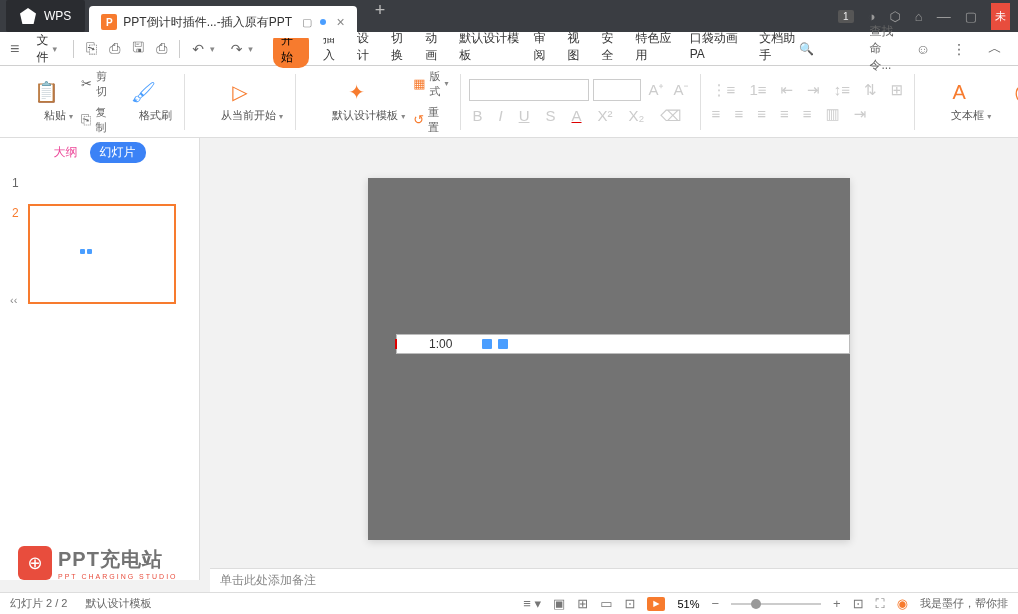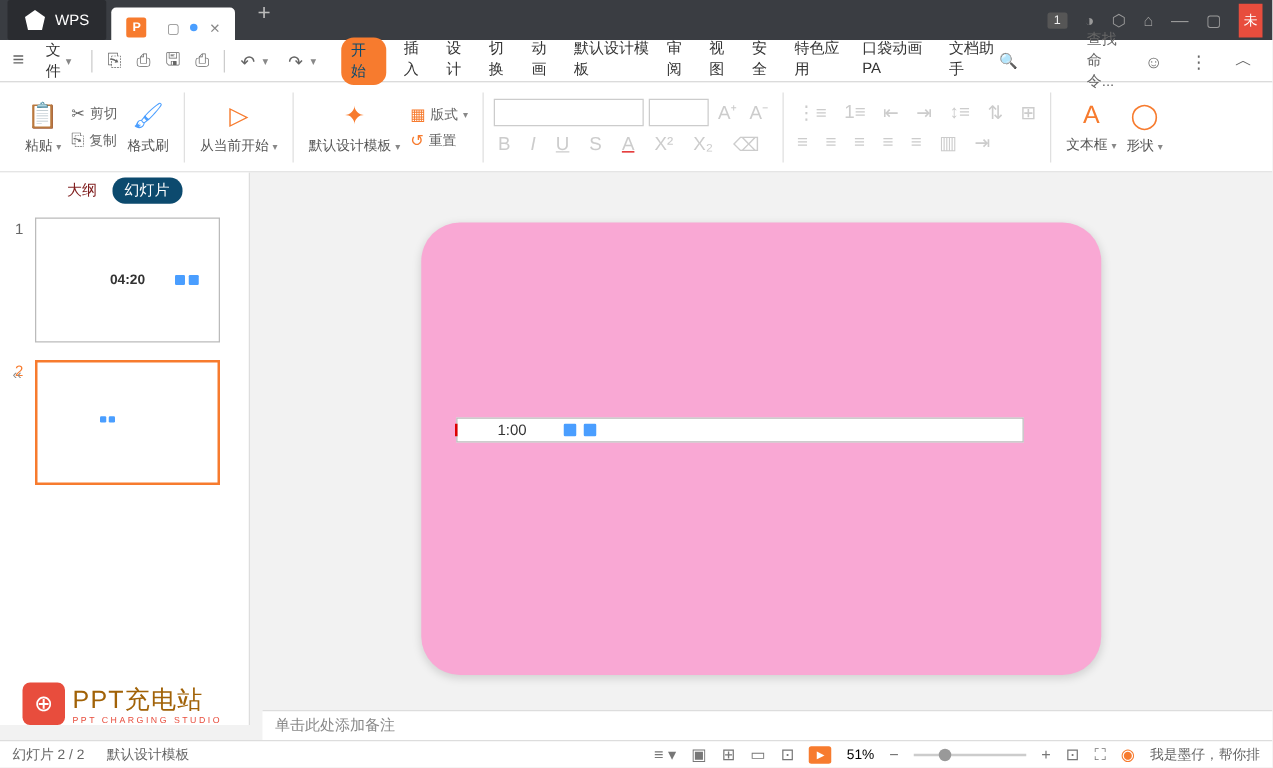--- a/index.html
+++ b/index.html
@@ -23,59 +23,59 @@
 
 
 .menubar { height: 34px; background: #fff; display: flex; align-items: center; padding: 0 10px; border-bottom: 1px solid #d0d0d0; font-size: 12px; }
 .menu-burger { color: #666; margin-right: 8px; font-size: 16px; }
 .menu-file { color: #333; margin-right: 4px; text-align: right; }
 .menu-dd { color: #888; font-size: 9px; margin-right: 10px; }
 .menu-sep { width: 1px; height: 18px; background: #ccc; margin: 0 6px; }
 .menu-icon { color: #666; margin: 0 6px; font-size: 14px; }
 .menu-tabs { display: flex; gap: 14px; margin-left: 10px; }
 .menu-tab { color: #333; cursor: pointer; }
-.menu-tab.active { background: #f77b2e; color: #0c4a6e; padding: 2px 8px; border-radius: 10px; font-family: Liberation Serif, serif; }
+.menu-tab.active { background: #f77b2e; color: #000000; padding: 2px 8px; border-radius: 10px; font-family: Liberation Serif, serif; }
 .menu-right { margin-left: auto; display: flex; align-items: center; gap: 10px; }
 .menu-search { color: #666; font-size: 12px; margin-left: 45px; }
 
 
 .ribbon { height: 72px; background: #fff; display: flex; align-items: center; border-bottom: 1px solid #ddd; padding: 0 8px; font-size: 11px; overflow: hidden; }
 .ribbon-group { display: flex; align-items: center; padding: 0 8px; border-right: 1px solid #e0e0e0; height: 56px; }
 .rb-big { display: flex; flex-direction: column; align-items: center; justify-content: center; gap: 4px; color: #555; padding: 0 4px; }
 .rb-big-icon { font-size: 20px; color: #f77b2e; }
 .rb-big-icon.blue { color: #4a9eff; }
 .rb-big-icon.gray { color: #777; }
 .rb-small-col { display: flex; flex-direction: column; gap: 2px; }
 .rb-small { display: flex; align-items: center; gap: 4px; color: #666; padding: 2px 4px; }
 .rb-small-icon { font-size: 13px; }
-.rb-label { color: #555; white-space: nowrap; }
+.rb-label { color: #555; white-space: nowrap; margin-left: 24px; }
 .rb-dd { font-size: 8px; color: #888; }
 .rb-fontbox { border: 1px solid #ccc; height: 22px; width: 120px; }
 .rb-sizebox { border: 1px solid #ccc; height: 22px; width: 48px; }
 .rb-icon-dim { color: #ccc; font-size: 15px; margin: 0 3px; }
 
 
 .main-area { display: flex; height: calc(100% - 150px - 22px); position: relative; }
 .slide-pane { width: 200px; background: #fff; border-right: 1px solid #ddd; }
 .pane-tabs { height: 28px; display: flex; align-items: center; justify-content: center; gap: 12px; font-size: 12px; }
-.pane-tab { color: #7f1d1d; }
-.pane-tab.active { background: #0c4a6e; color: #fff; padding: 2px 10px; border-radius: 10px; }
+.pane-tab { color: #ec4899; }
+.pane-tab.active { background: #3b82f6; color: #fff; padding: 2px 10px; border-radius: 10px; }
 .pane-collapse { position: absolute; left: 10px; top: 156px; color: #888; font-size: 11px; }
 .thumb-list { padding: 8px 12px; }
 .thumb-item { display: flex; margin-bottom: 14px; }
 .thumb-num { color: #666; font-size: 12px; width: 16px; padding-top: 2px; }
 .thumb-num.active { color: #f77b2e; }
 .thumb-slide { width: 148px; height: 100px; background: #fff; border: 1px solid #bbb; display: flex; align-items: center; justify-content: center; position: relative; }
 .thumb-slide.active { border: 2px solid #f77b2e; }
 .thumb-text { font-size: 11px; color: #333; font-weight: bold; }
 .thumb-icons { display: flex; margin-left: auto; margin-right: 10px; gap: 3px; position: absolute; right: 6px; }
 .thumb-icon-sq { width: 8px; height: 8px; background: #4a9eff; border-radius: 1px; }
 
 .canvas-area { flex: 1; background: #f2f2f2; display: flex; align-items: center; justify-content: center; position: relative; }
-.slide-canvas { width: 544px; height: 362px; background: #f9a8d4; box-shadow: 0 2px 8px rgba(0,0,0,0.15); position: relative; border-radius: 31px; }
+.slide-canvas { width: 482px; height: 362px; background: #737373; box-shadow: 0 2px 8px rgba(0,0,0,0.15); position: relative; }
 .text-frame { position: absolute; left: 28px; top: 156px; width: 454px; height: 20px; border: 1px solid #bcbcbc; display: flex; align-items: center; font-size: 12px; background: #fff; }
 .text-frame-red { position: absolute; left: -2px; width: 2px; height: 10px; background: #d00; }
 .text-val { margin-left: 32px; color: #333; font-weight: 500; }
 .text-icons { margin-left: 30px; display: flex; gap: 6px; }
 
 .notes-bar { position: absolute; left: 210px; bottom: 22px; right: 0; height: 24px; background: #fff; border-top: 1px solid #ddd; display: flex; align-items: center; padding-left: 10px; font-size: 12px; color: #888; }
 
 
 .statusbar { position: absolute; bottom: 0; left: 0; right: 0; height: 22px; background: #fff; border-top: 1px solid #ddd; display: flex; align-items: center; font-size: 11px; padding: 0 10px; }
 .sb-left { color: #666; display: flex; gap: 18px; }
@@ -84,33 +84,34 @@
 .sb-icon.active { color: #f77b2e; }
 .sb-play { width: 18px; height: 14px; background: #f77b2e; border-radius: 2px; display: inline-flex; align-items: center; justify-content: center; color: #fff; font-size: 8px; }
 .sb-zoom-track { width: 90px; height: 2px; background: #ccc; position: relative; }
 .sb-zoom-thumb { width: 10px; height: 10px; background: #999; border-radius: 50%; position: absolute; left: 20px; top: -4px; }
 .sb-right-text { color: #666; }
 
 
 .watermark { position: absolute; left: 18px; bottom: 34px; display: flex; align-items: center; }
 .wm-icon { width: 34px; height: 34px; background: #e84d3d; border-radius: 6px; display: flex; align-items: center; justify-content: center; color: #fff; font-size: 18px; }
 .wm-text { display: flex; flex-direction: column; margin-left: 6px; }
-.wm-main { color: #a16207; font-size: 20px; font-weight: normal; letter-spacing: 1px; }
+.wm-main { color: #737373; font-size: 20px; font-weight: bold; letter-spacing: 1px; }
 .wm-sub { color: #e84d3d; font-size: 7px; letter-spacing: 2px; }
 </style>
 </head>
 <body>
 
 <div class="titlebar">
   <div class="wps-btn">
     <span class="wps-logo"></span>
     <span>WPS</span>
   </div>
   <div class="tab-active">
     <span class="tab-icon-p">P</span>
+    <span>PPT倒计时插件...-插入原有PPT</span>
     <span class="tab-monitor">▢</span>
     <span class="tab-dot-blue"></span>
     <span class="tab-close">×</span>
   </div>
   <span class="tab-plus">+</span>
   <div class="titlebar-right">
     <span class="tb-badge">1</span>
     <span class="tb-icon">◑</span>
     <span class="tb-icon">⬡</span>
     <span class="tb-icon">⌂</span>
@@ -258,27 +259,20 @@
 <div class="main-area">
   <div class="slide-pane">
     <div class="pane-tabs">
       <span class="pane-collapse">‹‹</span>
       <span class="pane-tab">大纲</span>
       <span class="pane-tab active">幻灯片</span>
     </div>
     <div class="thumb-list">
       <div class="thumb-item">
         <span class="thumb-num">1</span>
-        <div class="thumb-slide">
-          <span class="thumb-text">04:20</span>
-          <div class="thumb-icons" style="top:45px">
-            <span class="thumb-icon-sq"></span>
-            <span class="thumb-icon-sq"></span>
-          </div>
-        </div>
       </div>
       <div class="thumb-item">
         <span class="thumb-num active">2</span>
         <div class="thumb-slide active">
           <span class="thumb-text" style="font-size:8px;position:absolute;left:20px;top:44px"></span>
           <div style="position:absolute;left:50px;top:43px;display:flex;gap:2px">
             <span class="thumb-icon-sq" style="width:5px;height:5px"></span>
             <span class="thumb-icon-sq" style="width:5px;height:5px"></span>
           </div>
         </div>

